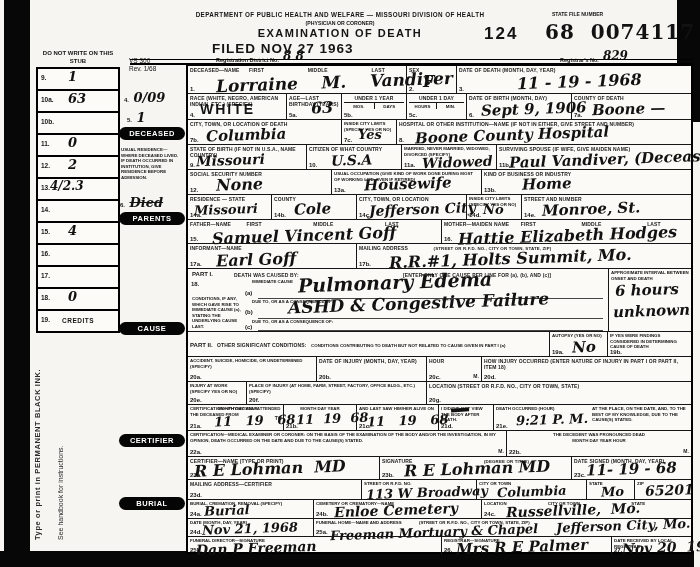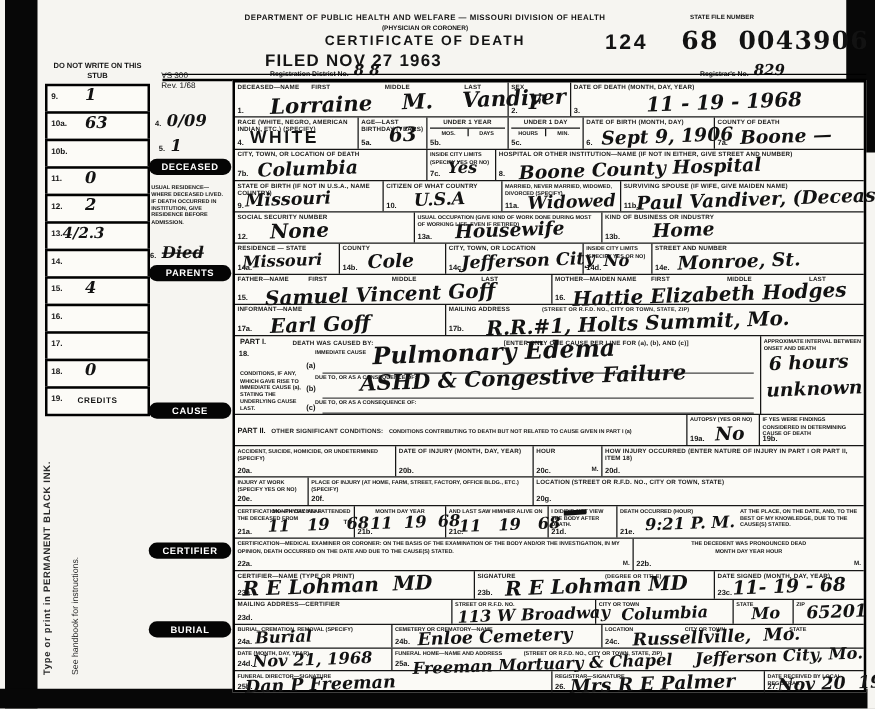--- a/index.html
+++ b/index.html
@@ -42,35 +42,35 @@
 <body>
 
 <div id="doc">
 
   <div class="bar" style="left:4px;top:0;width:26px;height:567px"></div>
   <div class="bar" style="left:677px;top:0;width:23px;height:122px"></div>
   <div class="bar" style="left:0;top:551px;width:694px;height:16px"></div>
 
   <div class="abs" style="left:130px;top:11px;width:420px;text-align:center;font-size:6.3px;font-weight:600;letter-spacing:.4px">DEPARTMENT OF PUBLIC HEALTH AND WELFARE — MISSOURI DIVISION OF HEALTH</div>
   <div class="abs" style="left:130px;top:20px;width:420px;text-align:center;font-size:5.2px;font-weight:bold">(PHYSICIAN OR CORONER)</div>
-  <div class="abs" style="left:130px;top:27px;width:420px;text-align:center;font-size:11px;font-weight:bold;letter-spacing:1.5px">CERTIFICATE OF DEATH</div>
+  <div class="abs" style="left:130px;top:27px;width:420px;text-align:center;font-size:11px;font-weight:bold;letter-spacing:1.5px">EXAMINATION OF DEATH</div>
   <div class="abs" style="left:212px;top:41px;font-size:13.5px;font-weight:bold;letter-spacing:1px">FILED  NOV 27 1963</div>
 
   <div class="reggrp" style="left:216px;top:49px">
     <span class="regl">Registration District No.</span>
     <span class="hw" style="font-size:12px">8 8</span>
   </div>
   <div class="reggrp" style="left:560px;top:49px">
     <span class="regl">Registrar's No.</span>
     <span class="hw" style="font-size:12px">829</span>
   </div>
 
   <div class="abs" style="left:484px;top:24px;font-size:17px;font-weight:bold;letter-spacing:2px">124</div>
   <div class="abs" style="left:552px;top:11px;font-size:5px;font-weight:bold">STATE FILE NUMBER</div>
-  <div class="abs hw" style="left:545px;top:20px;font-size:20px;font-weight:bold;font-style:normal;letter-spacing:1px">68  0043906</div>
+  <div class="abs hw" style="left:545px;top:20px;font-size:20px;font-weight:bold;font-style:normal;letter-spacing:1px">68  0074117</div>
 
   <div class="abs" style="left:130px;top:59px;width:563px;height:3px;border-top:1px solid #000;border-bottom:2px solid #000"></div>
 
   <div id="stub">
     <div class="stitle">DO NOT WRITE ON THIS STUB</div>
     <div class="srow">
         <span class="snum">9.</span>
         <span class="shw hw">1</span>
       </div>
     <div class="srow">

